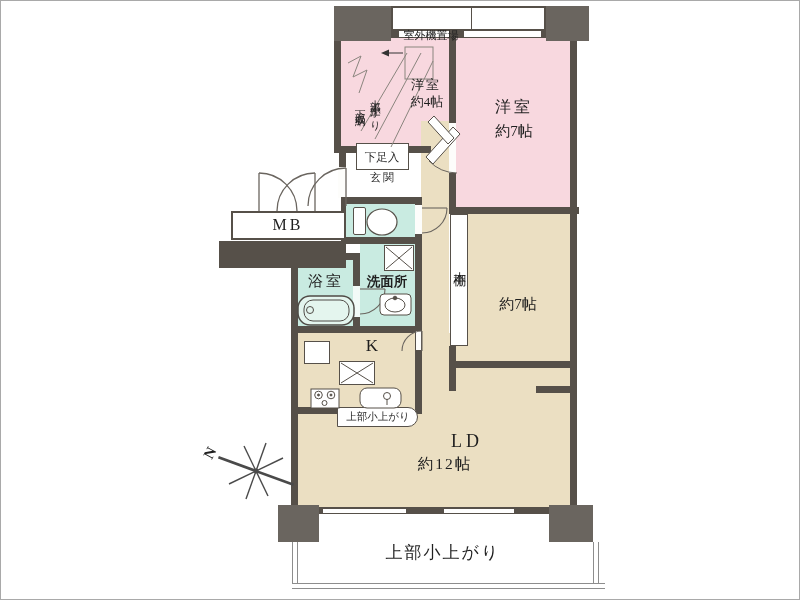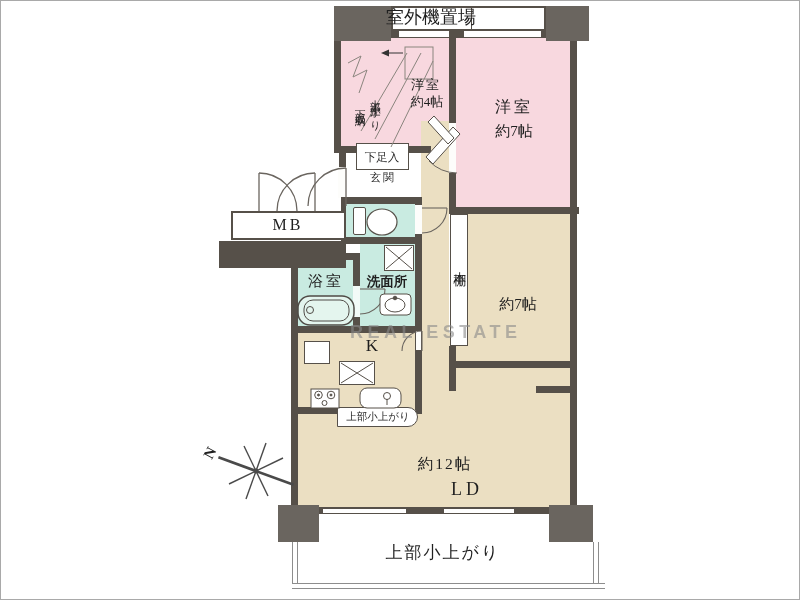--- a/index.html
+++ b/index.html
@@ -187,36 +187,35 @@
 
     <g stroke="#4a4a4a" transform="translate(205,425)">
       <line x1="12.4" y1="31.3" x2="87.6" y2="58.7" stroke-width="2.6"></line>
       <line x1="38" y1="20" x2="62" y2="70" stroke-width="1.4"></line>
       <line x1="60" y1="17" x2="40" y2="73" stroke-width="1.4"></line>
       <line x1="77" y1="32" x2="23" y2="58" stroke-width="1.4"></line>
       <circle cx="50" cy="45" r="2.4" fill="#4a4a4a" stroke="none"></circle>
     </g>
   </svg>
 
-  <span class="a lbl ctr" style="left:430px;top:17px;font-size:18px;">室外機置場</span>
+  <span class="a lbl ctr" style="left:430px;top:34px;font-size:11px;">室外機置場</span>
   <span class="a lbl ctr" style="left:425px;top:84px;font-size:13px;letter-spacing:2px;">洋室</span>
   <span class="a lbl ctr" style="left:426px;top:101px;font-size:13px;">約4帖</span>
   <span class="a lbl ctr vtext" style="left:374px;top:108px;font-size:10.5px;">上部小上がり</span>
   <span class="a lbl ctr vtext" style="left:359px;top:105px;font-size:10.5px;">下部収納</span>
   <span class="a lbl ctr" style="left:513px;top:106px;font-size:16px;letter-spacing:3px;">洋室</span>
   <span class="a lbl ctr" style="left:513px;top:130px;font-size:15px;">約7帖</span>
   <span class="a lbl ctr" style="left:381px;top:156px;font-size:11.5px;">下足入</span>
   <span class="a lbl ctr" style="left:382px;top:176px;font-size:11px;letter-spacing:2px;">玄関</span>
   <span class="a lbl ctr" style="left:287px;top:224px;font-size:16px;letter-spacing:3px;">MB</span>
   <span class="a lbl ctr" style="left:325px;top:280px;font-size:15px;letter-spacing:3px;">浴室</span>
   <span class="a lbl ctr" style="left:386px;top:281px;font-size:13.5px;font-weight:bold;">洗面所</span>
   <span class="a lbl ctr vtext" style="left:458px;top:262px;font-size:13px;">本棚</span>
   <span class="a lbl ctr" style="left:517px;top:303px;font-size:15px;">約7帖</span>
   <span class="a lbl ctr" style="left:371px;top:345px;font-size:17px;">K</span>
   <span class="a lbl ctr" style="left:377px;top:416px;font-size:10.5px;">上部小上がり</span>
-  <span class="a lbl ctr" style="left:466px;top:441px;font-size:18px;letter-spacing:4px;margin-top:48px;">LD</span>
+  <span class="a lbl ctr" style="left:466px;top:441px;font-size:18px;letter-spacing:4px;">LD</span>
   <span class="a lbl ctr" style="left:444px;top:463px;font-size:15.5px;letter-spacing:2px;">約12帖</span>
   <span class="a lbl ctr" style="left:442px;top:552px;font-size:17px;letter-spacing:2px;">上部小上がり</span>
   <span class="a lbl" style="left:209px;top:452px;font-size:15px;font-weight:bold;transform:translate(-50%,-50%) rotate(-62deg);">N</span>
 
-  <span class="a" id="wm-sub" style="left:349px;top:321px;">REAL ESTATE</span>
 
 </div>
 
 </body></html>

